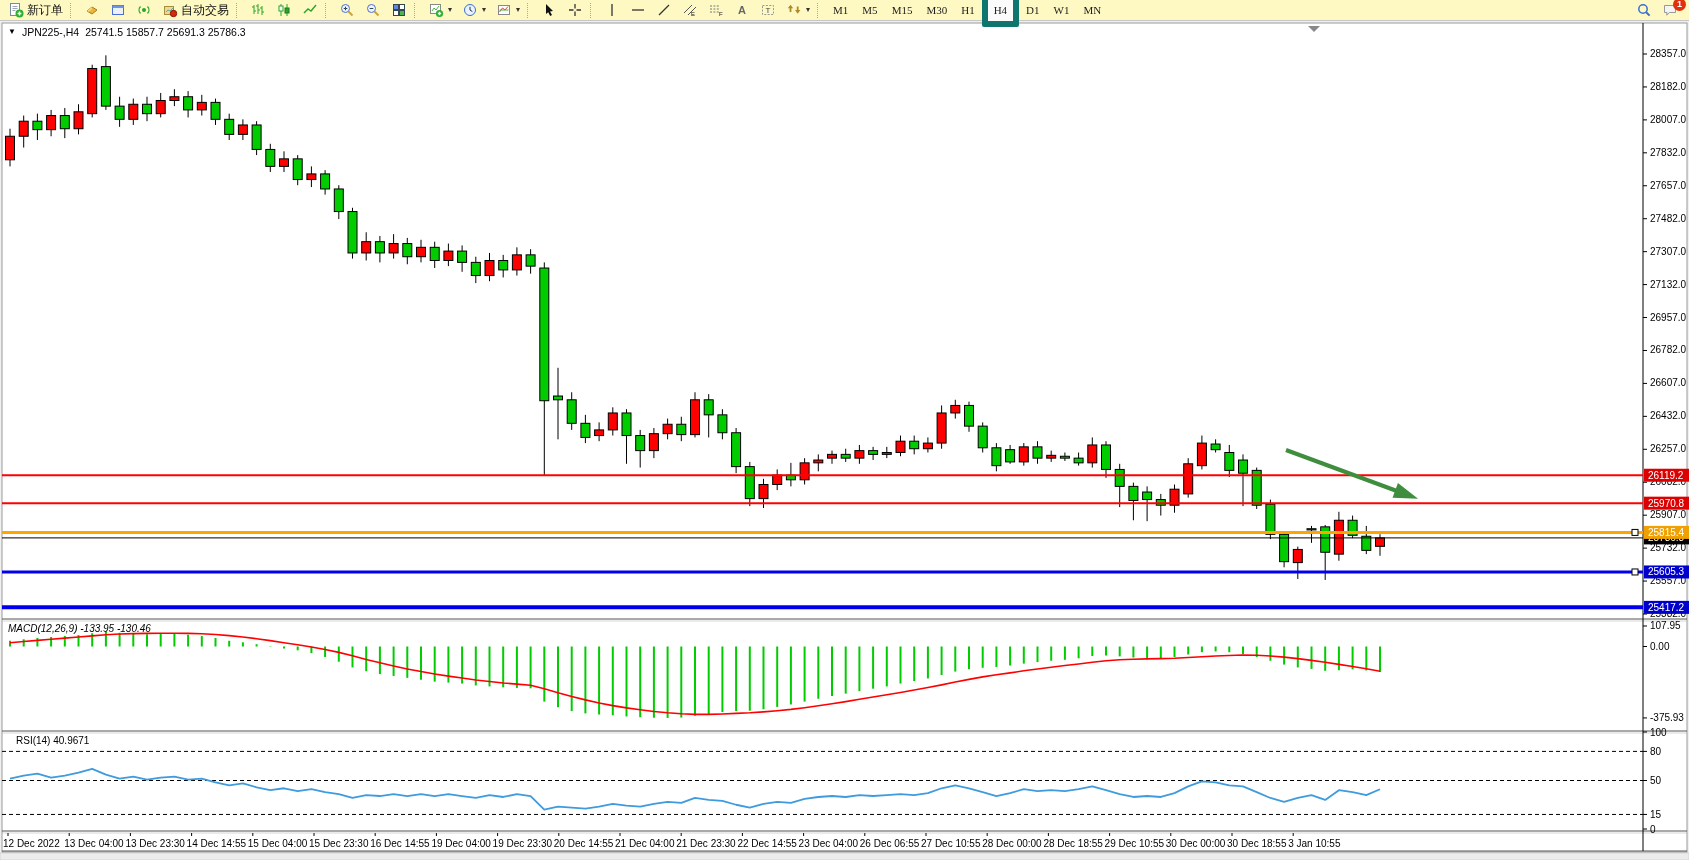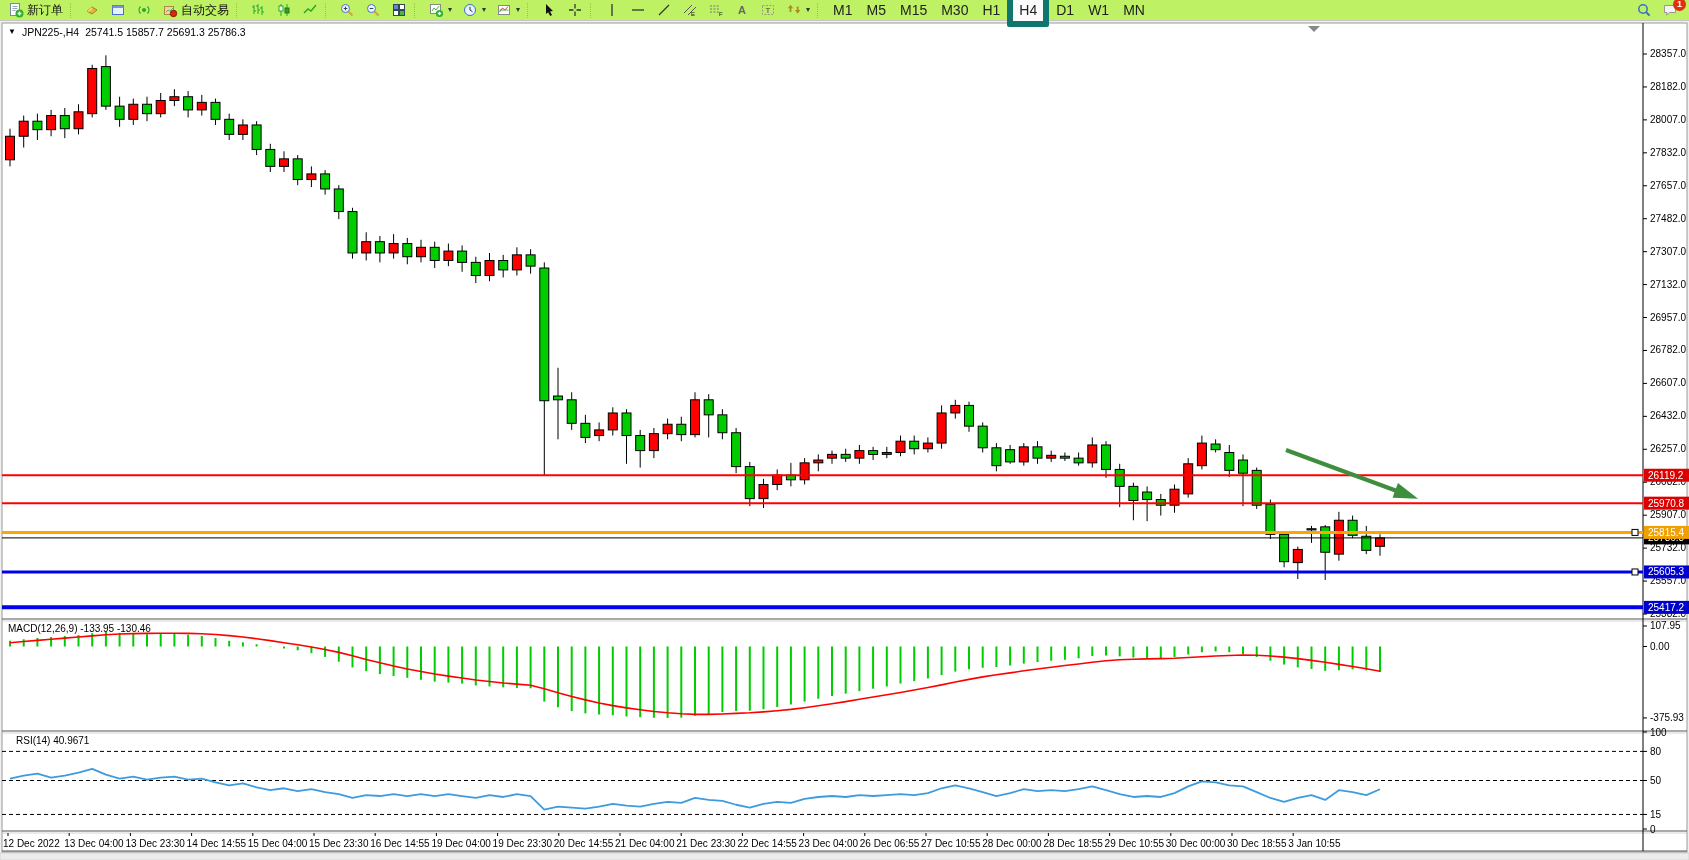--- a/index.html
+++ b/index.html
@@ -1,41 +1,41 @@
 <!DOCTYPE html>
 <html><head>
 <meta charset="utf-8">
 <style>
   html,body{margin:0;padding:0;}
   body{width:1689px;height:860px;overflow:hidden;background:#f0f0f0;
        font-family:"Liberation Sans",sans-serif;position:relative;}
   
-  .toolbar{position:absolute;top:0;left:0;width:1689px;height:21px;background:#bef264;
+  .toolbar{position:absolute;top:0;left:0;width:1689px;height:21px;background:#fef9c3;
            border-bottom:1px solid #c6c6c6;display:flex;align-items:center;padding-left:3px;
            z-index:5;box-sizing:border-box;text-align:right;}
   .tb-btn{height:19px;display:flex;align-items:center;gap:3px;padding:0 4px;cursor:default;
           border:1px solid transparent;border-radius:2px;}
   .tb-btn svg{display:block;}
   .tb-label{font-size:12px;color:#111;white-space:nowrap;}
   .caret{font-size:8px;color:#333;margin-left:1px;line-height:1;}
   .tb-sep{width:4px;height:15px;border-left:1px dotted #a8a8a8;margin:0 4px 0 2px;}
-  .tf{font-size:14px;color:#222;padding:1px 6px;}
+  .tf{font-size:11px;color:#222;padding:1px 6px;font-family:Liberation Serif, serif;}
   .tf.active{border:6px solid #0f766e;background:#fbfbfb;}
   .tb-spacer{flex:1;}
   .chat-wrap{position:relative;}
   .badge{position:absolute;top:-3px;right:-4px;background:#e03010;color:#fff;font-size:9px;
          width:13px;height:13px;border-radius:50%;display:flex;align-items:center;
          justify-content:center;font-weight:bold;}
   
   .chart-svg{position:absolute;top:0;left:0;z-index:1;}
   .pane-label{position:absolute;z-index:4;font-size:10px;color:#000;white-space:nowrap;}
   .info-line{position:absolute;top:26px;left:8px;z-index:4;font-size:10.5px;color:#000;
              display:flex;align-items:center;gap:6px;}
   .tri{font-size:8px;line-height:1;}
-  .macd-label{top:623px;left:8px;}
+  .macd-label{top:623px;left:8px;font-style:italic;}
   .rsi-label{top:735px;left:8px;padding-left:8px;}
 </style>
 </head>
 <body>
 
 <div class="toolbar" id="toolbar">
     <div class="tb-btn">
       <span>
         <svg width="16" height="16" viewBox="0 0 16 16">
           <rect x="2.5" y="1.5" width="9" height="12" fill="#fff" stroke="#7a8aa0"></rect>

